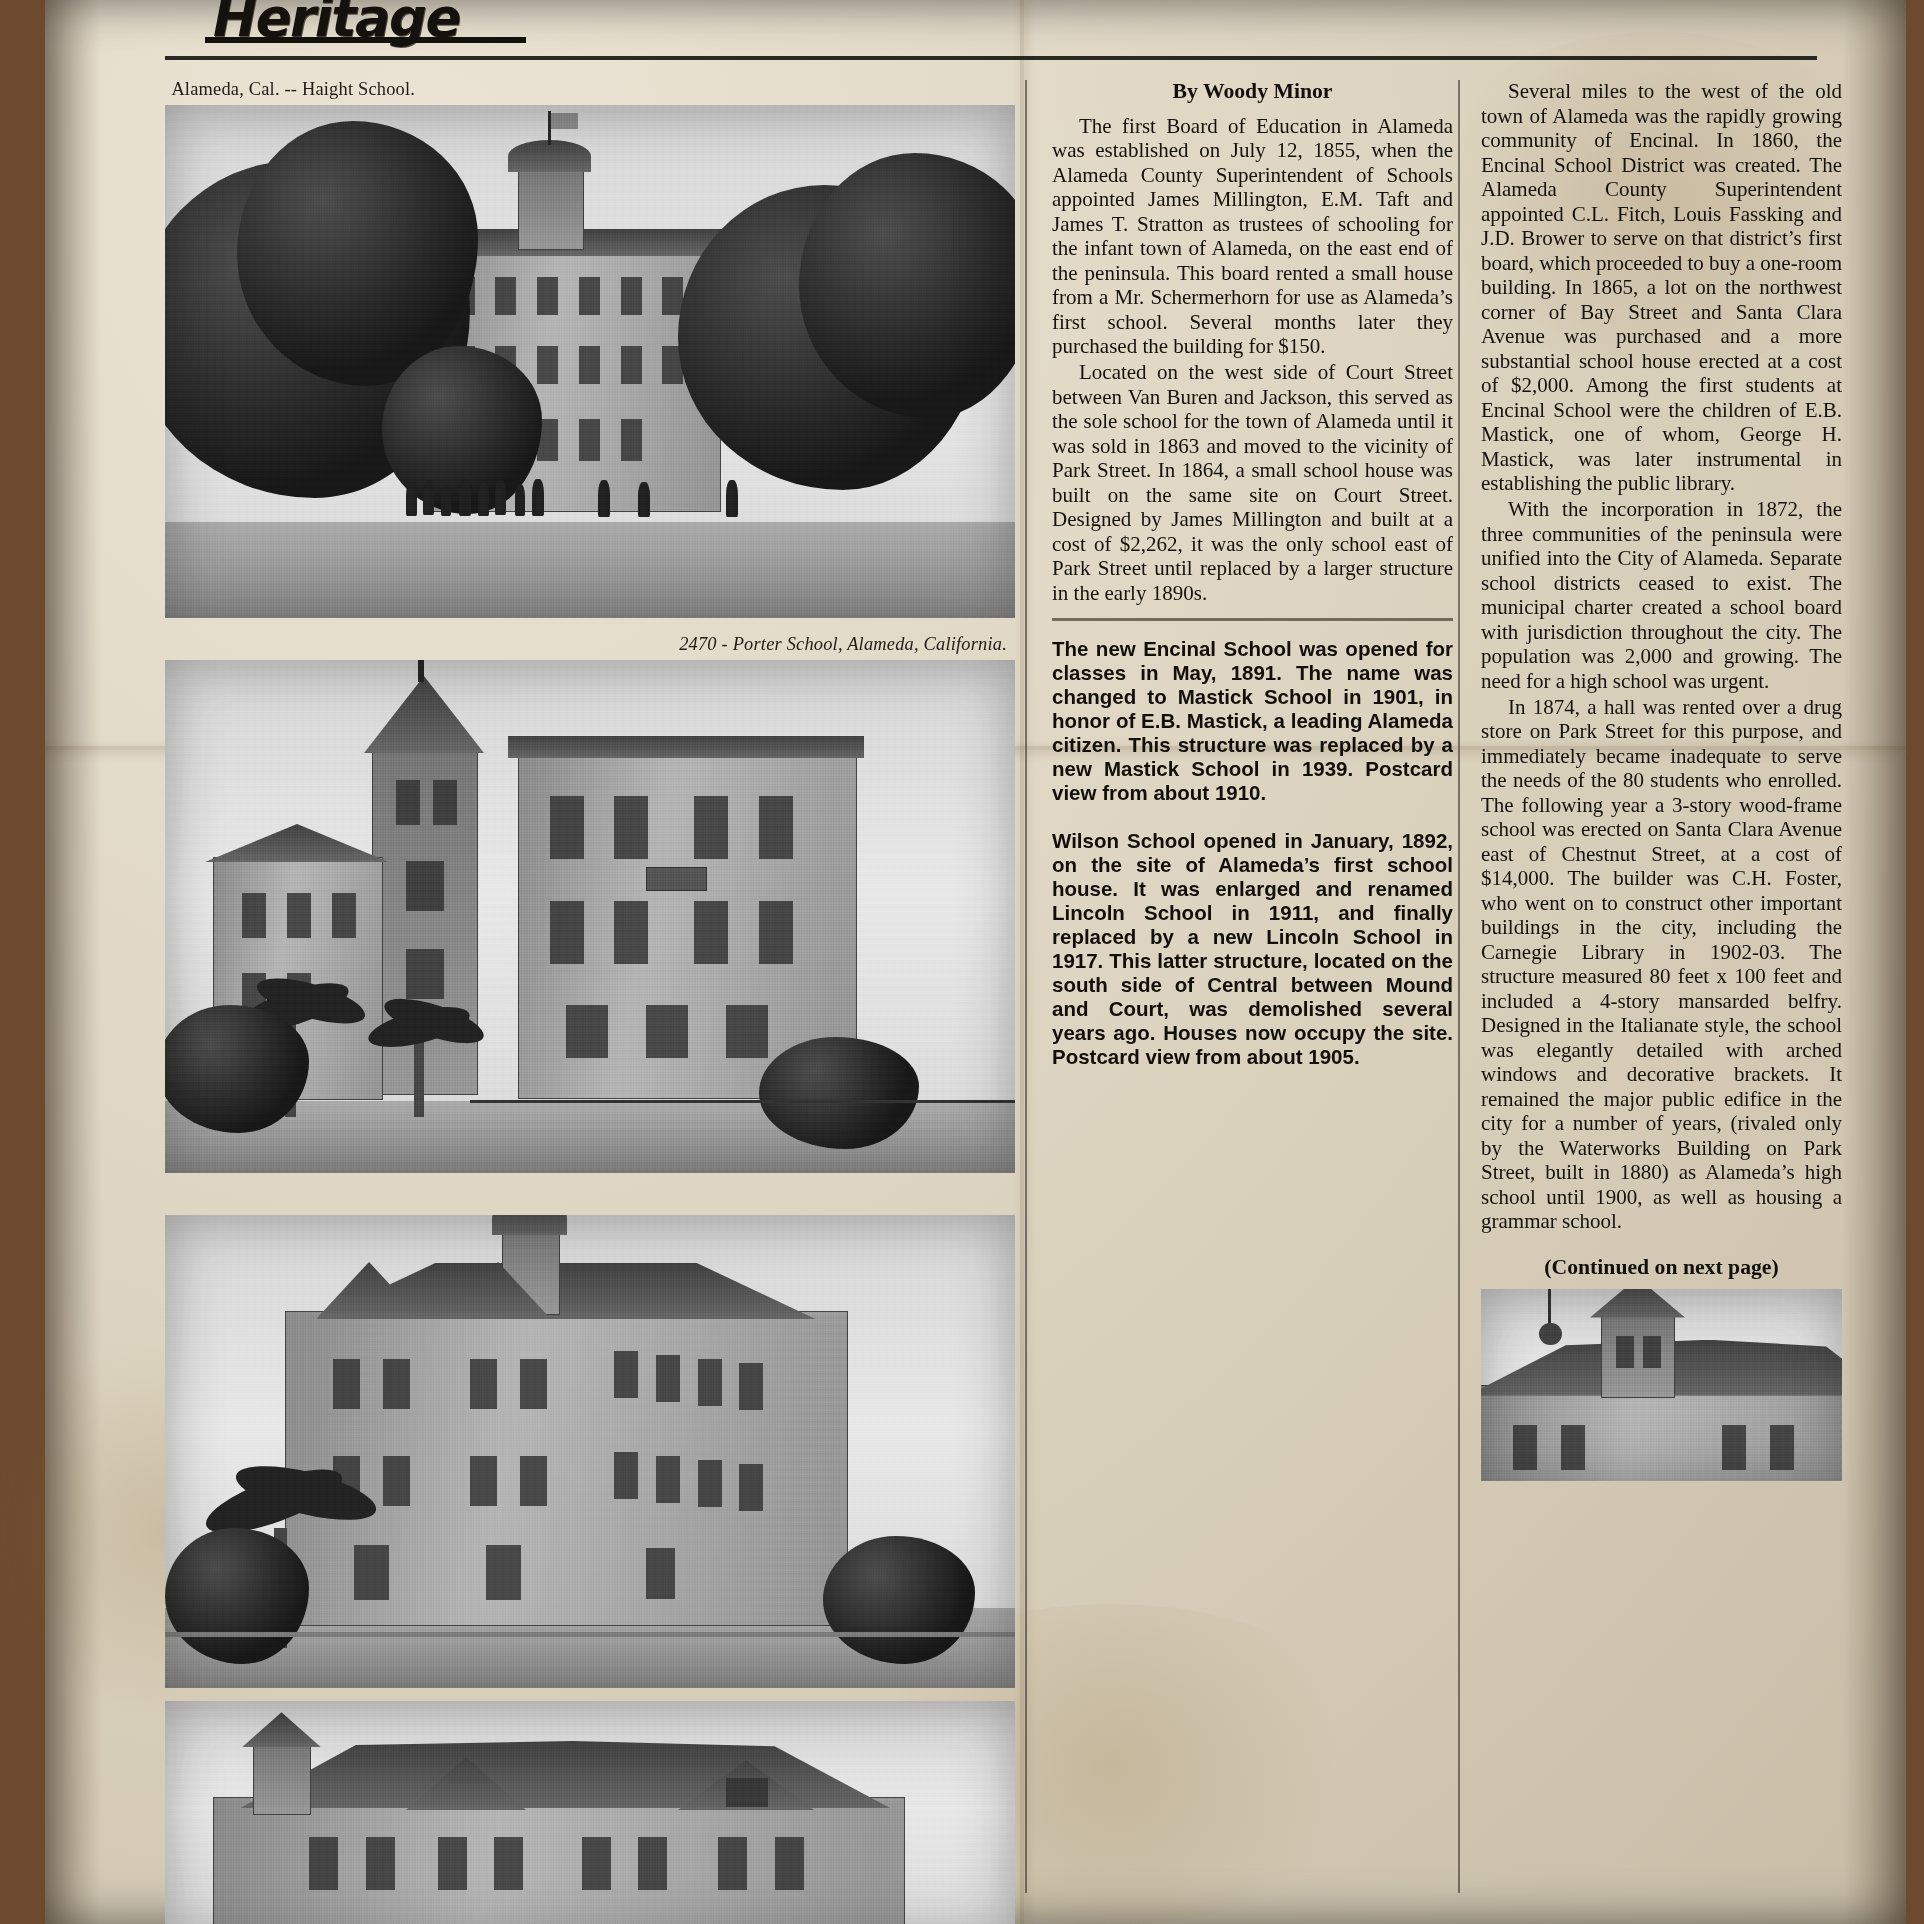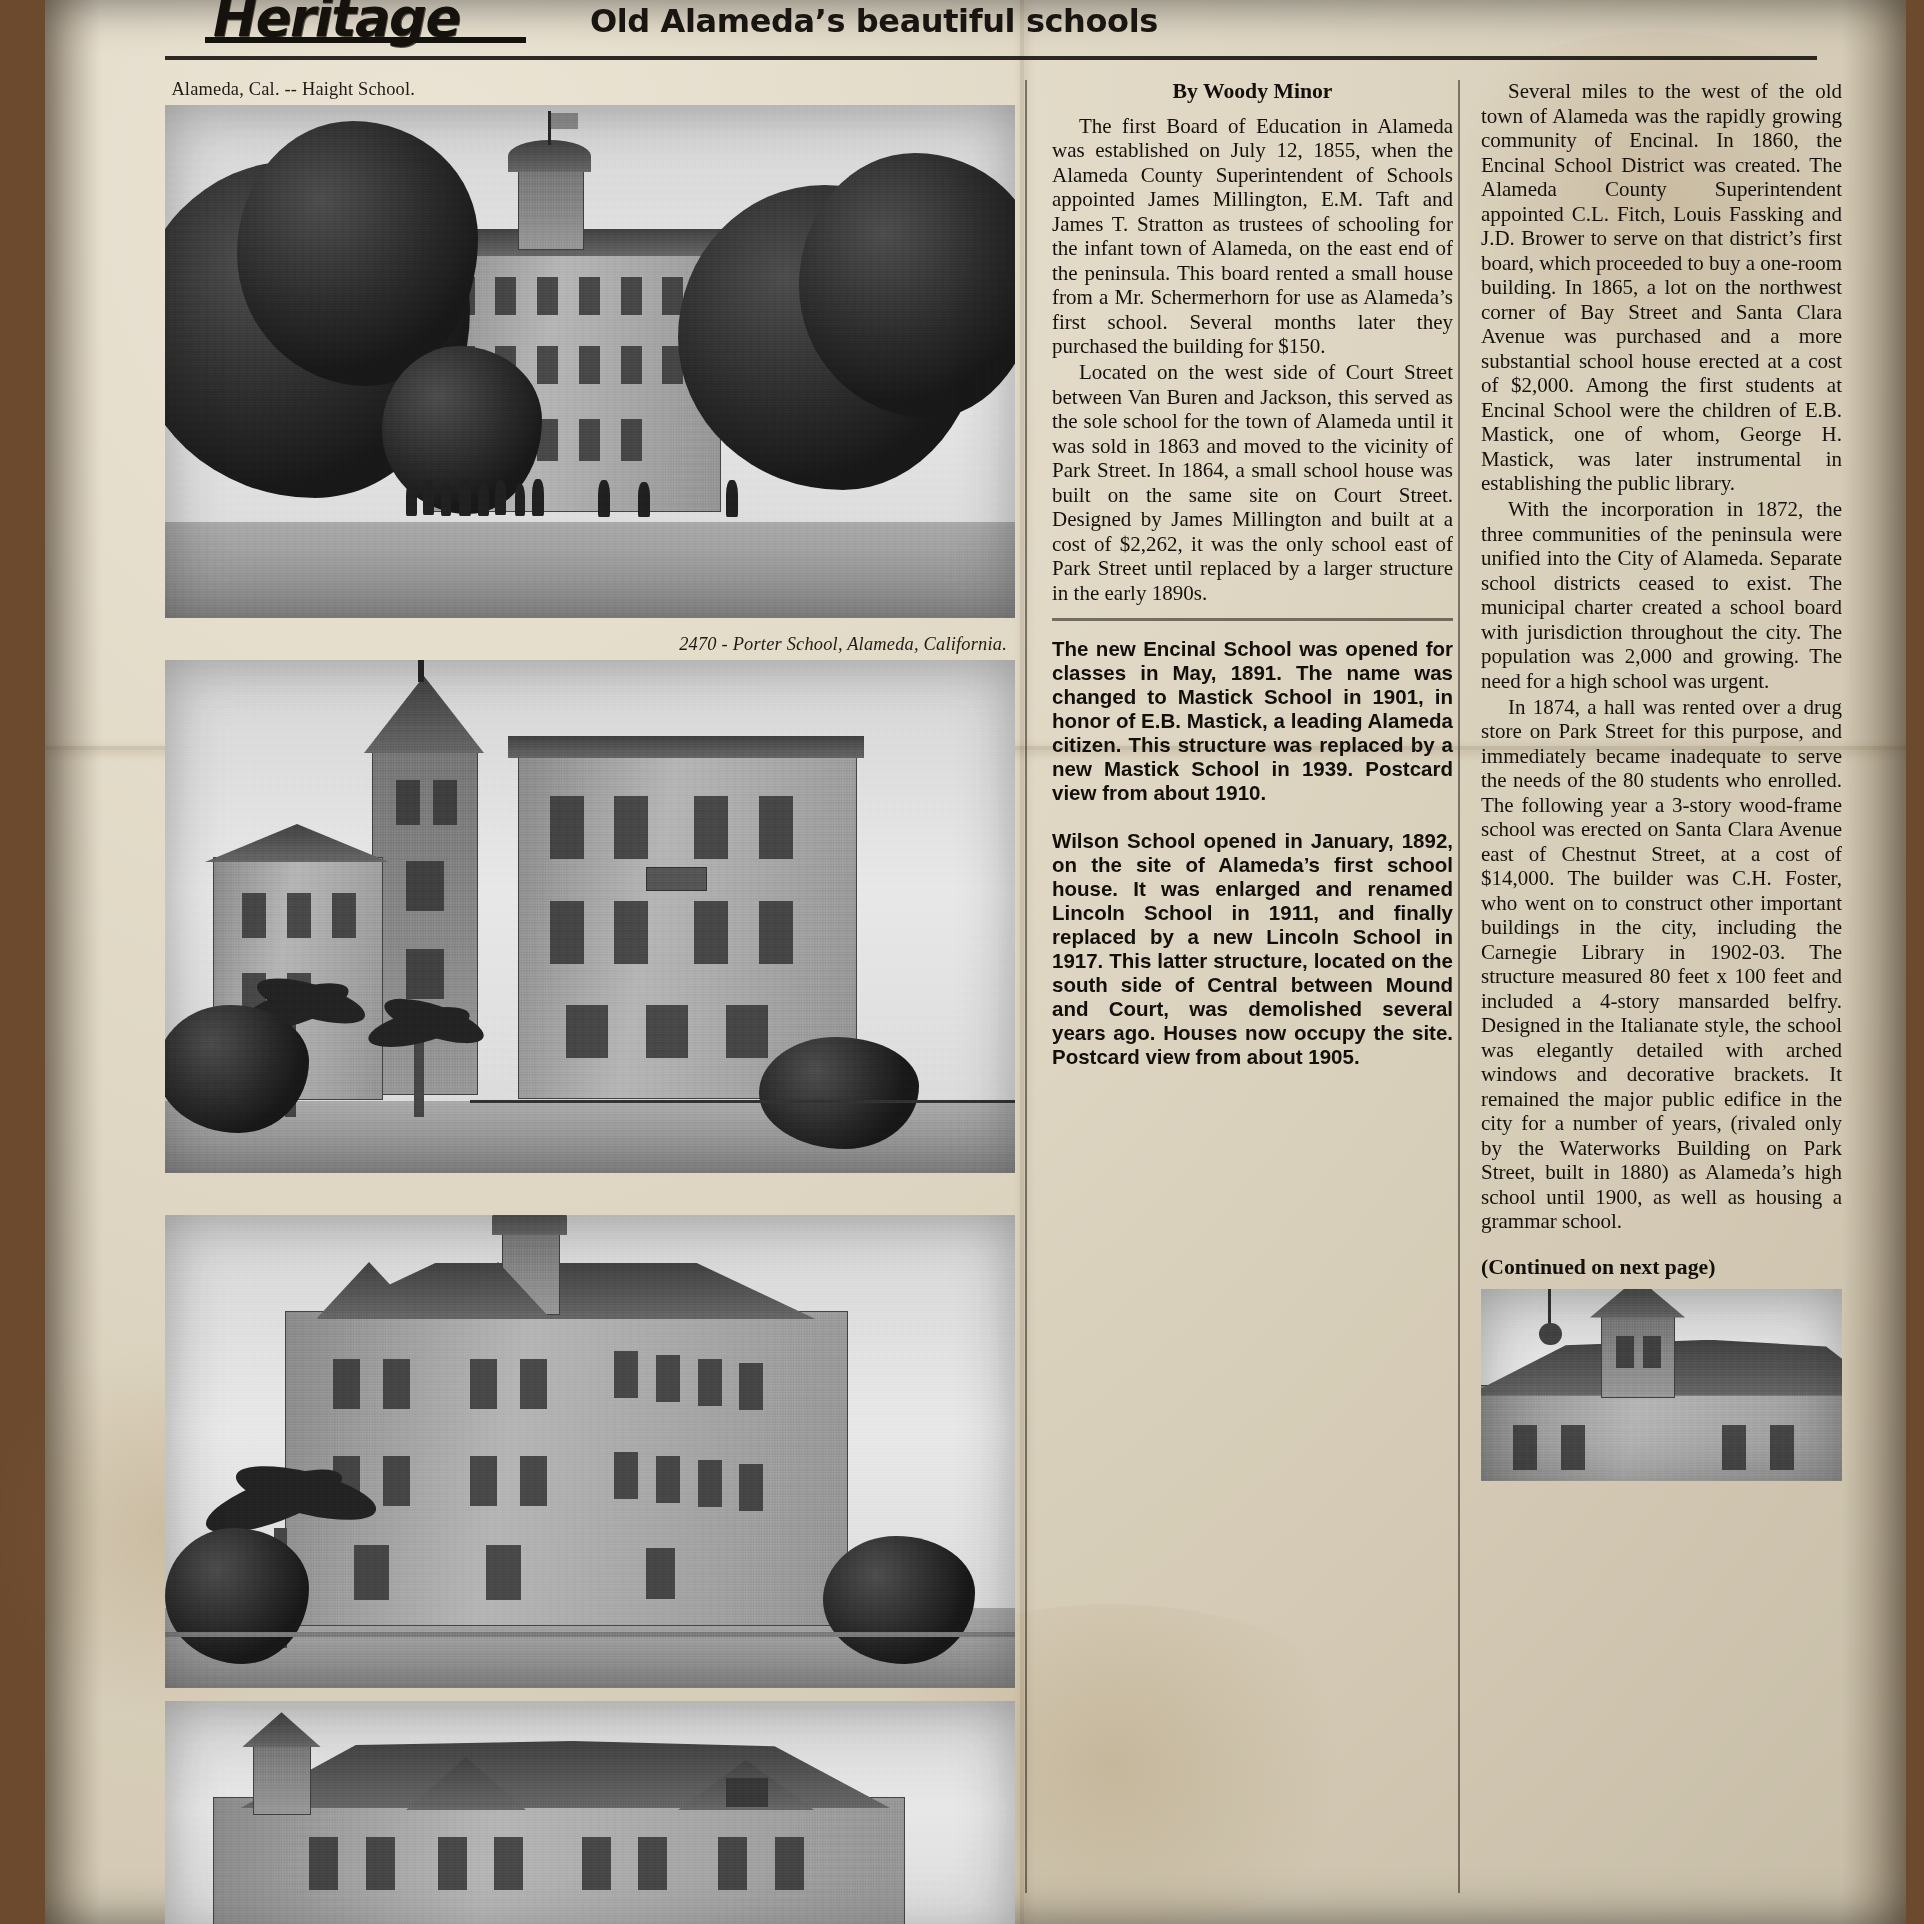--- a/index.html
+++ b/index.html
@@ -123,21 +123,21 @@
     text-align:justify;text-indent:27px;
     -webkit-hyphens:auto;hyphens:auto;
   }
   p.cutline{
     font-family:"Liberation Sans", sans-serif;
     font-weight:bold;font-size:20.5px;line-height:24px;
     color:#14110c;margin:0 0 24px 0;text-align:justify;
   }
   .cont{
     font-family:"Liberation Serif", serif;
-    font-weight:bold;font-size:21.7px;color:#15120d;
+    font-weight:bold;font-size:21.7px;text-align:center;color:#15120d;
     margin:21px 0 9px 0;
   }
   .hr-thin{height:2.4px;background:#2b2620;opacity:.6;margin:13px 0 16px 0;}
 
   
   #watermark{
     position:absolute;left:128px;top:945px;width:1652px;
     text-align:center;
     font-family:"Liberation Sans", sans-serif;
     font-size:30px;letter-spacing:0.8px;
@@ -155,21 +155,20 @@
   <div class="fold v" style="left:975px;"></div>
   <div class="stain" style="left:-48px;top:1323px;width:337px;height:417px;"></div>
   <div class="stain" style="left:1364px;top:32px;width:497px;height:337px;"></div>
   <div class="stain" style="left:786px;top:1604px;width:561px;height:321px;"></div>
   <div class="edge-dark" style="left:0;top:0;width:56px;height:1925px;"></div>
   <div class="edge-dark" style="right:0;top:0;width:64px;height:1925px;transform:scaleX(-1);"></div>
 
   <div id="masthead">
     <div class="heritage">Heritage</div>
     <div class="heritage-rule"></div>
-    <div class="kicker">Old Alameda’s beautiful schools</div>
   </div>
   <div class="top-rule"></div>
 
   <div class="vrule" style="left:980px;top:80px;height:1813px;"></div>
   <div class="vrule" style="left:1413px;top:80px;height:1813px;"></div>
 
   <div class="col" id="col-art">
 
     <div>
       <div class="cap">Alameda, Cal. -- Haight School.</div>

